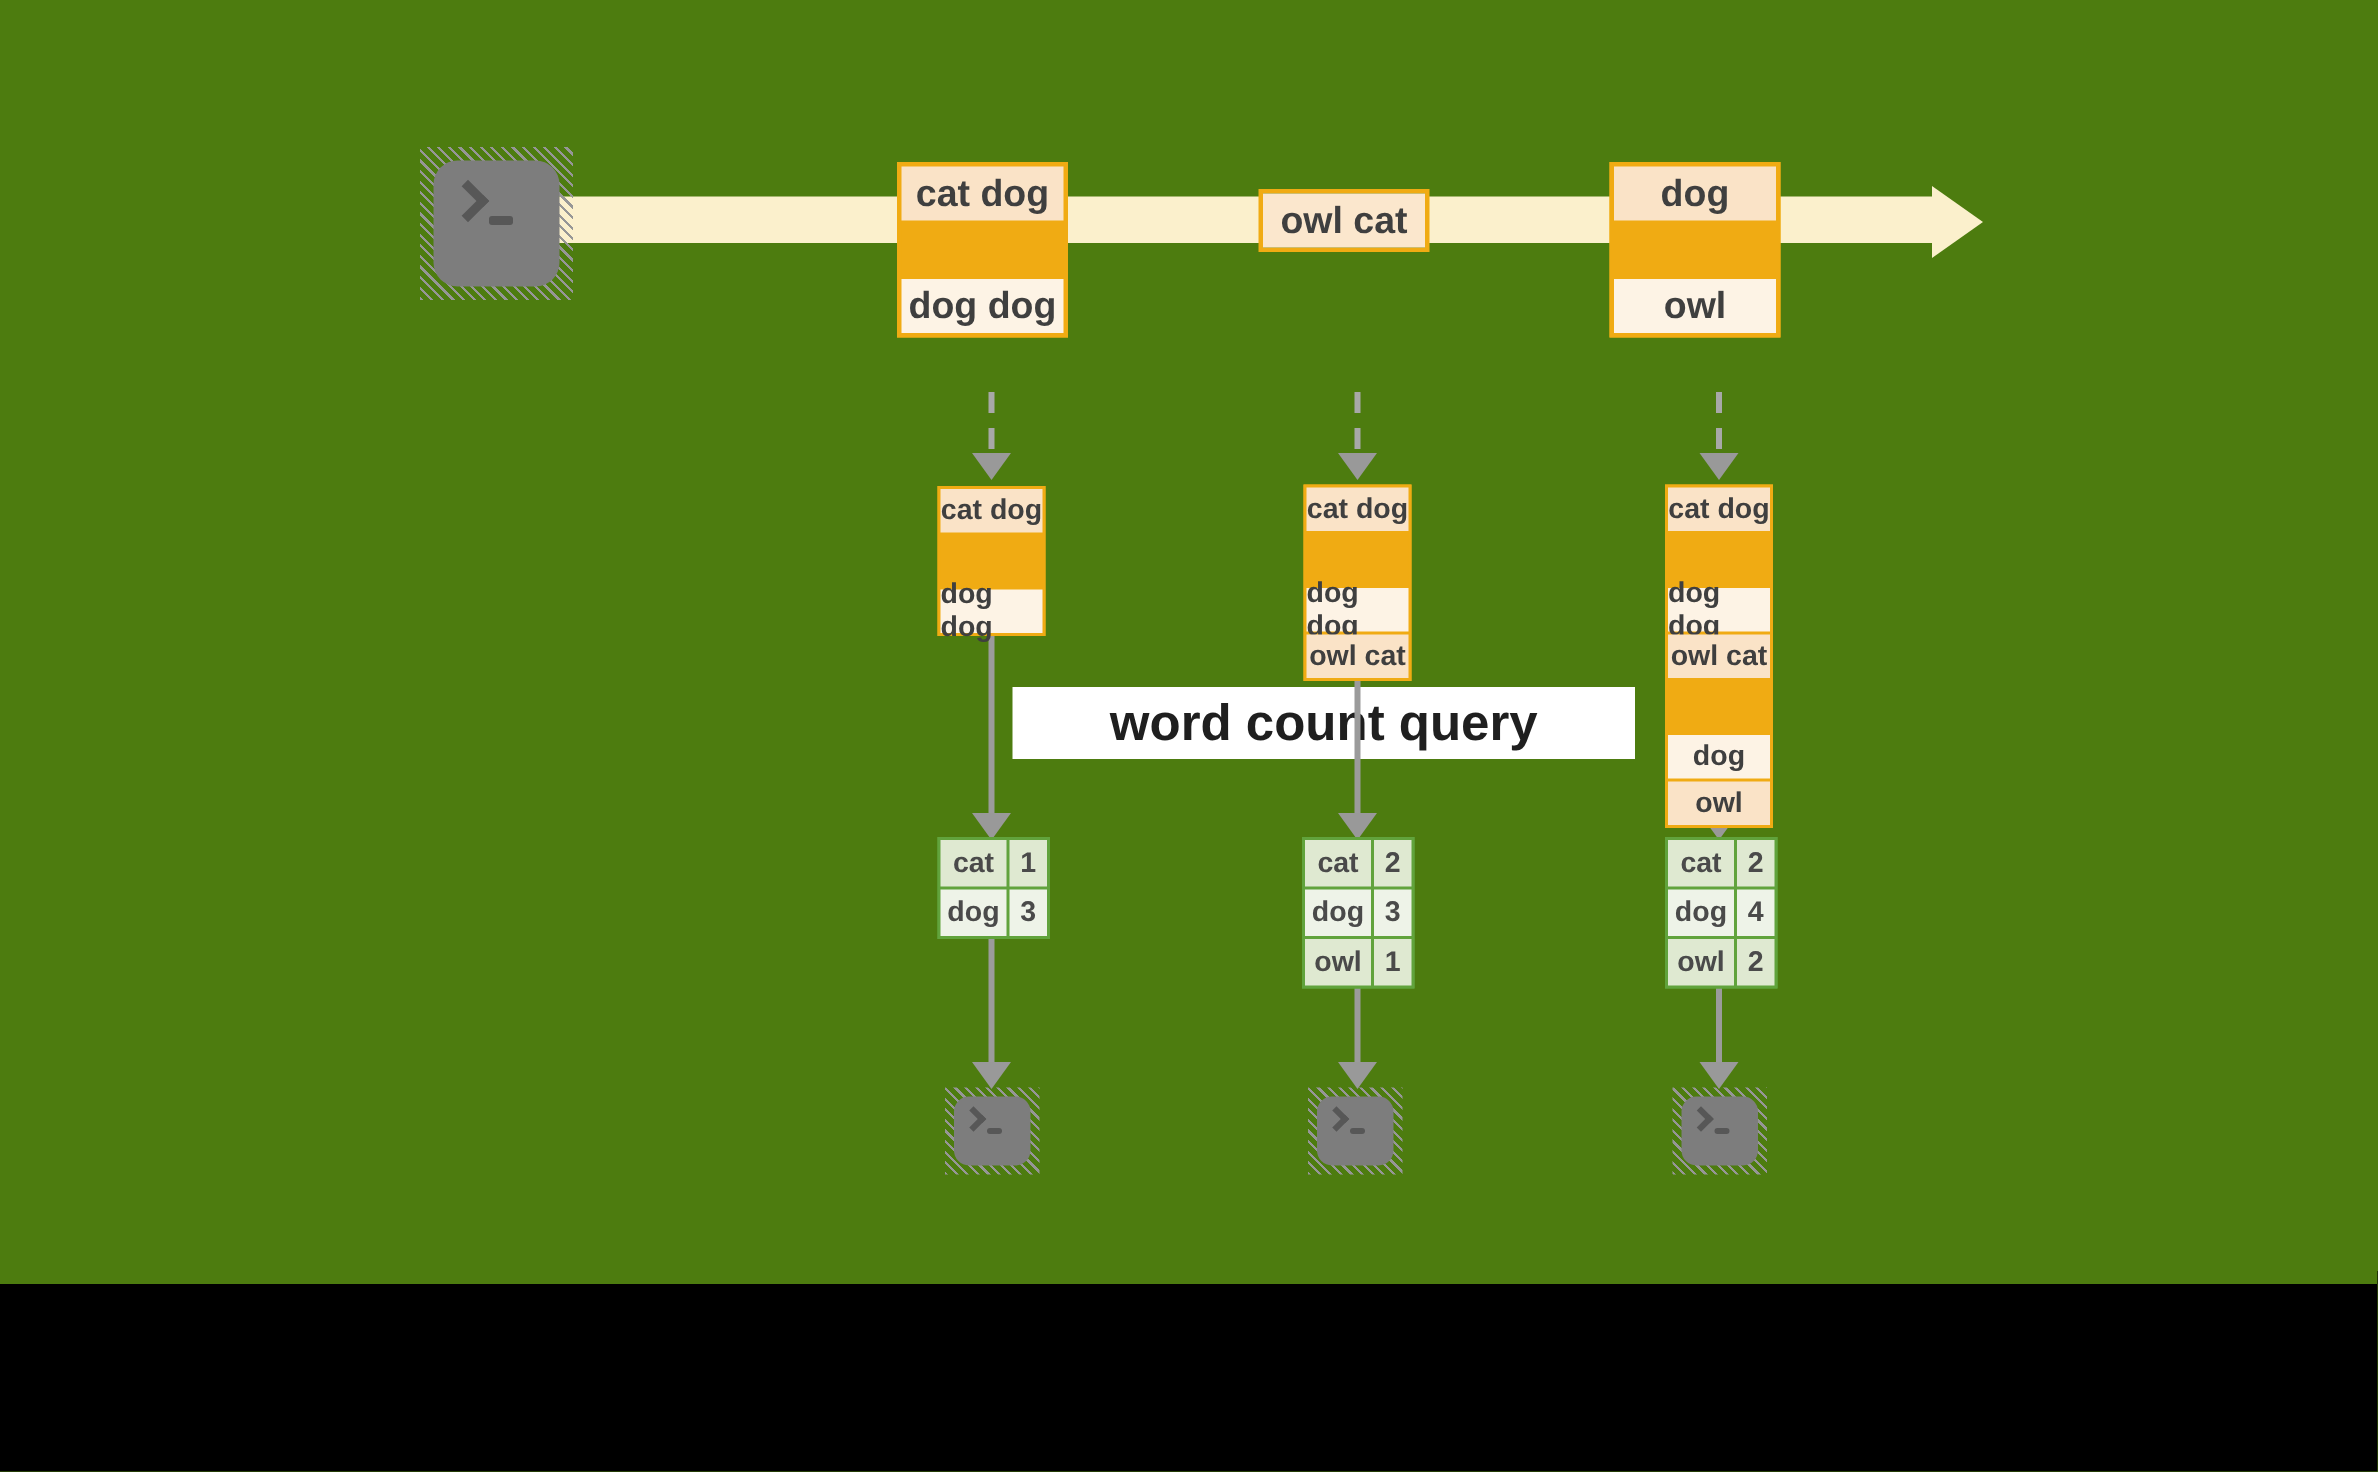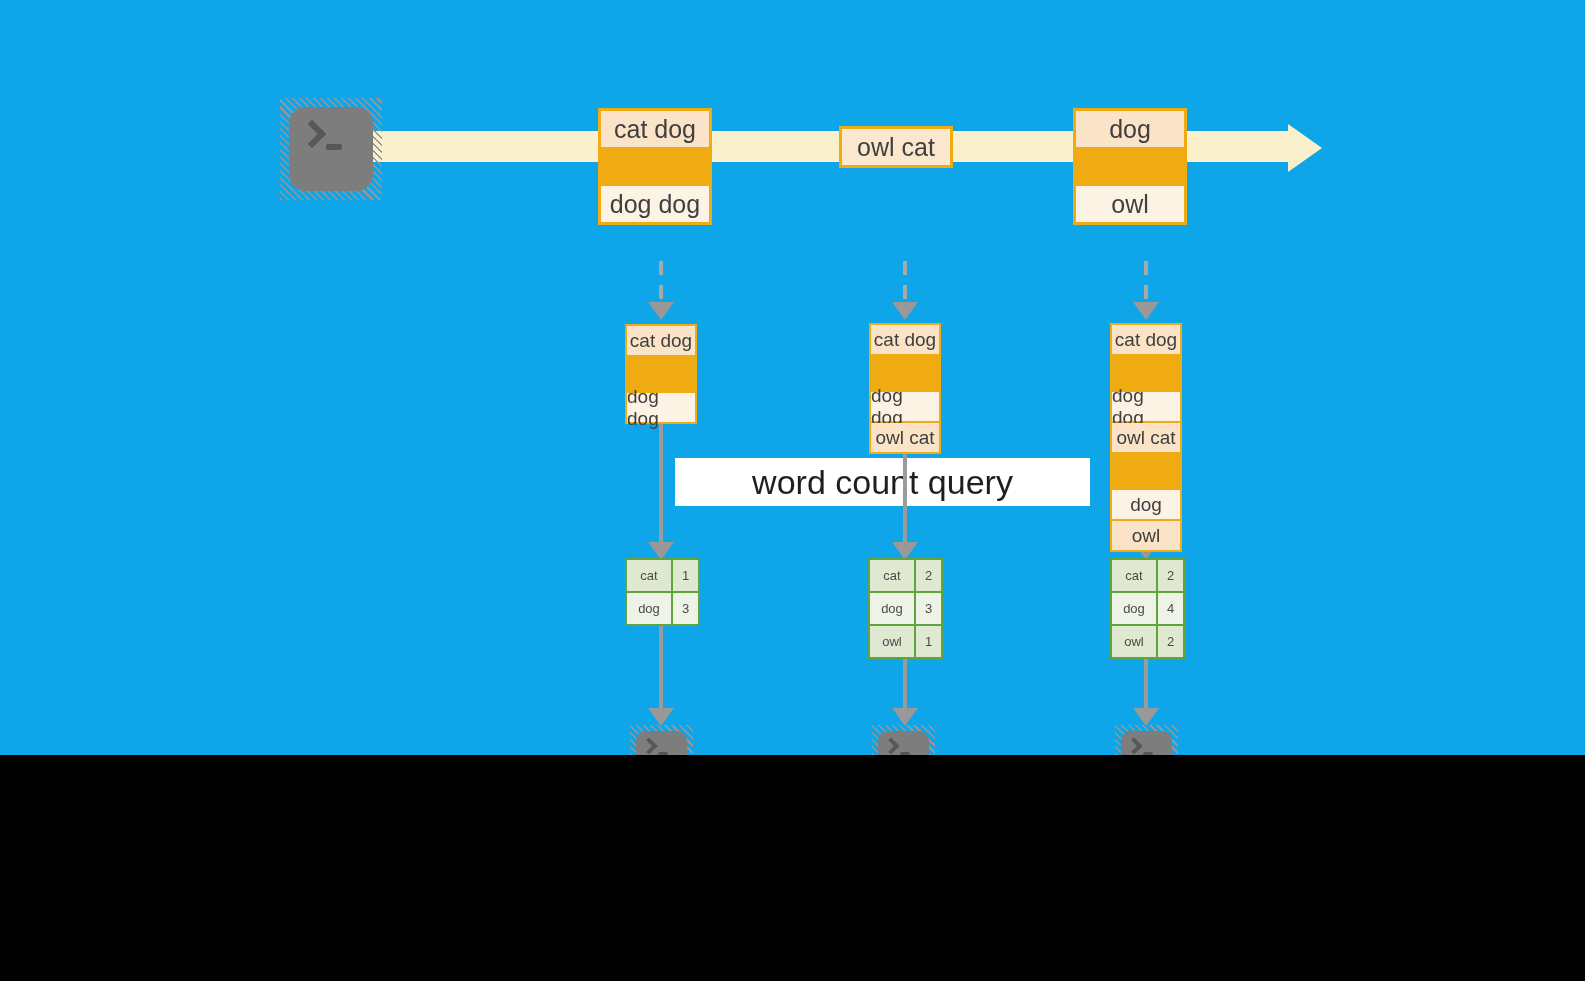--- a/index.html
+++ b/index.html
@@ -1,18 +1,18 @@
 <!DOCTYPE html>
 <html><head>
 <meta charset="utf-8">
 <style>
   html,body{margin:0;padding:0;background:#000;}
   .canvas{
-    position:relative;width:1585px;height:755px;background:#0ea5e9;
-    font-family:"Liberation Sans", sans-serif;overflow:hidden;
+    position:relative;width:1585px;height:856px;background:#4d7c0f;
+    font-family:"Liberation Sans", sans-serif;overflow:hidden;font-weight:bold;
   }
   
   .band{position:absolute;left:352px;top:131px;width:936px;height:31px;background:#fbf0cc;z-index:0;}
   .band-head{position:absolute;left:1288px;top:124px;width:0;height:0;z-index:0;
     border-top:24px solid transparent;border-bottom:24px solid transparent;border-left:34px solid #fbf0cc;}
   
   .batch{position:absolute;display:flex;flex-direction:column;gap:3px;
     background:#f0ab13;border:3px solid #f0ab13;z-index:2;box-sizing:content-box;}
   .batch .row{width:108px;height:36px;display:flex;align-items:center;justify-content:center;
     font-size:25px;color:#3f3f3f;}
@@ -27,21 +27,21 @@
     background:repeating-linear-gradient(to bottom,#a8a8a8 0 14px,transparent 14px 24px);}
   .ahead{position:absolute;width:0;height:0;z-index:2;
     border-left:13px solid transparent;border-right:13px solid transparent;border-top:18px solid #999999;}
   
   .qlabel{position:absolute;left:675px;top:458px;width:415px;height:48px;background:#ffffff;
     display:flex;align-items:center;justify-content:center;font-size:34px;color:#1f1f1f;z-index:1;text-align:right;}
   
   .wctable{position:absolute;display:grid;grid-template-columns:44px 25px;gap:2px;
     background:#61a33c;border:2px solid #61a33c;z-index:3;}
   .wctable .cell{height:31px;display:flex;align-items:center;justify-content:center;
-    font-size:13px;color:#4a4a4a;}
+    font-size:19px;color:#4a4a4a;}
   .rowd{background:#dfe9d1;} .rowl{background:#eef3e8;}
   
   .term{position:absolute;z-index:3;
     background:repeating-linear-gradient(45deg,#969696 0 1.5px,transparent 1.5px 5px);}
   .term-inner{position:absolute;background:#7d7d7d;}
   .chev{position:absolute;transform:rotate(45deg);border:0 solid #575757;}
   .gdash{position:absolute;background:#575757;border-radius:2px;}
 </style>
 </head>
 <body>

